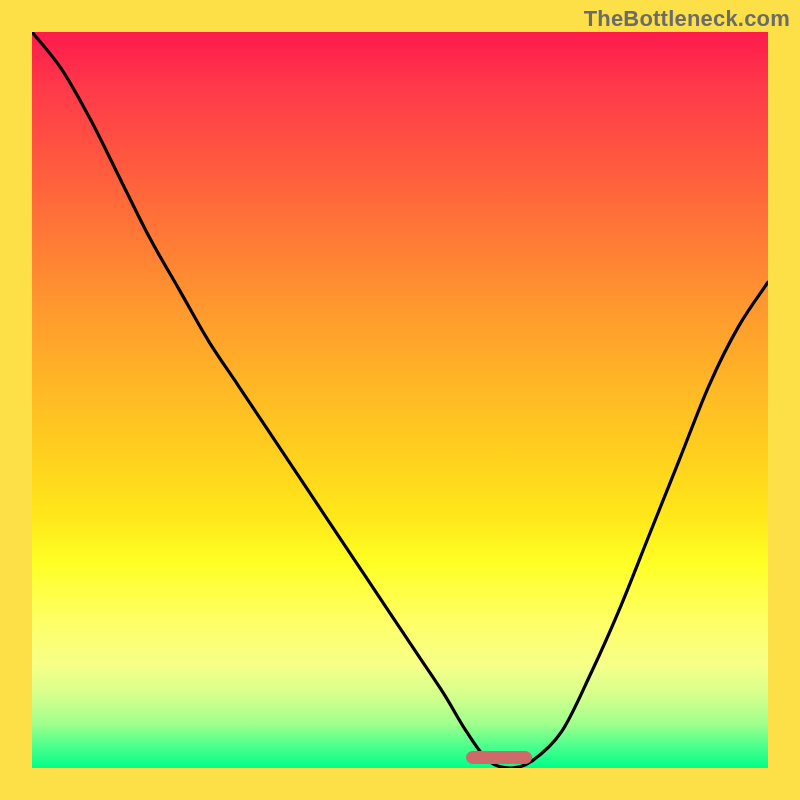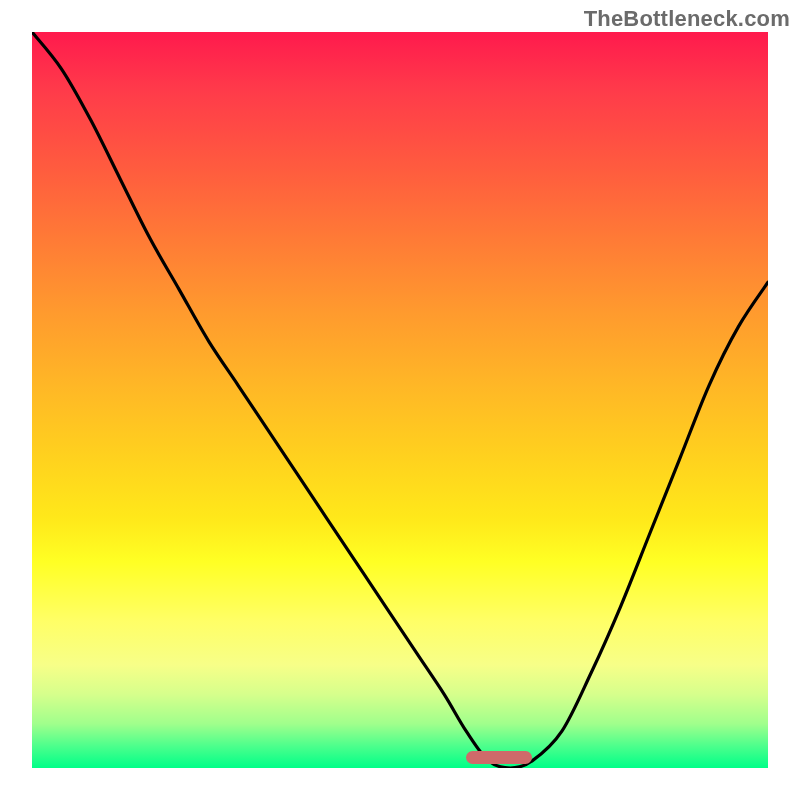--- a/index.html
+++ b/index.html
@@ -7,21 +7,21 @@
     padding: 0;
     width: 800px;
     height: 800px;
     background: #000;
     overflow: hidden;
   }
   .frame {
     position: relative;
     width: 800px;
     height: 800px;
-    background: #ffffff;
+    background: #fde047;
   }
   .plot-area {
     position: absolute;
     left: 32px;
     top: 32px;
     width: 736px;
     height: 736px;
     background: linear-gradient(to bottom,
       #ff1a4d 0%,
       #ff3b4a 8%,

